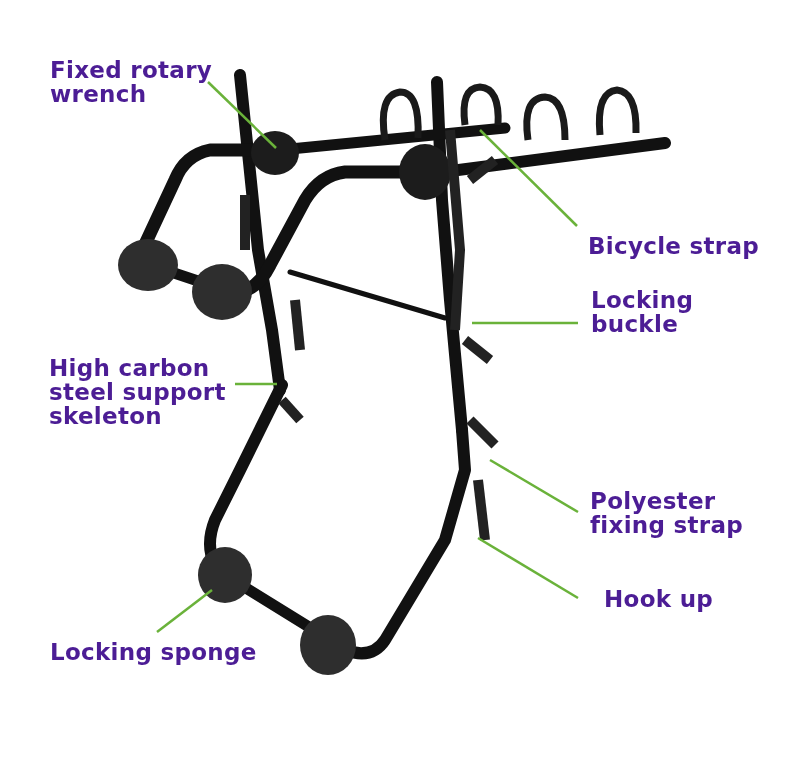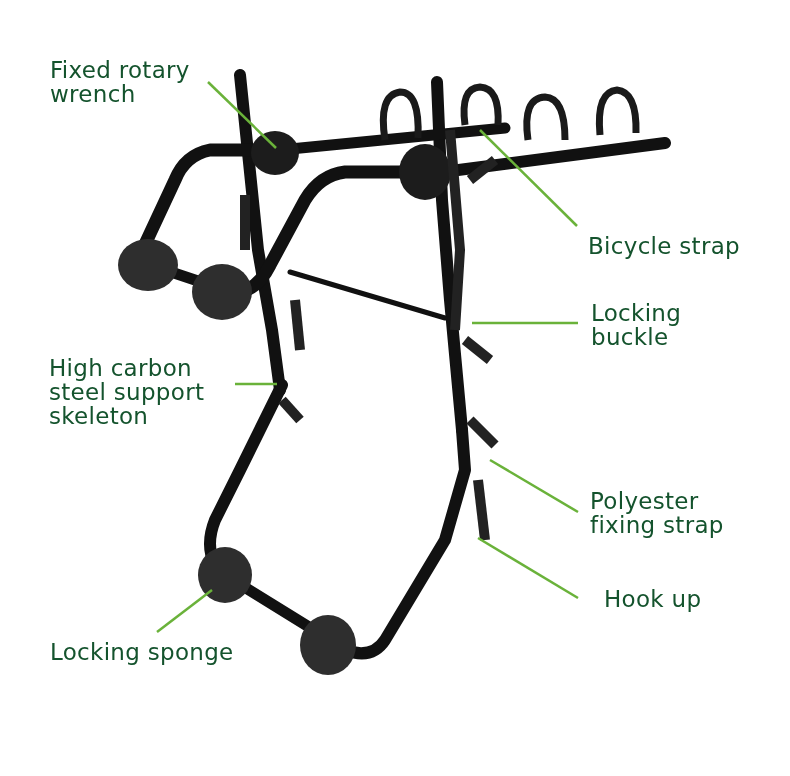--- a/index.html
+++ b/index.html
@@ -1,18 +1,18 @@
 <!DOCTYPE html>
 <html><head>
 <meta charset="utf-8">
 <style>
   html, body { margin: 0; padding: 0; background: #ffffff; }
   body { width: 790px; height: 776px; position: relative; overflow: hidden; font-family: "DejaVu Sans", sans-serif; }
   .stage { position: absolute; left: 0; top: 0; width: 790px; height: 776px; }
-  .label { position: absolute; color: #14532d; font-size: 23px; line-height: 24px; letter-spacing: 0.3px; white-space: pre-line; }
+  .label { position: absolute; color: #4c1d95; font-size: 23px; line-height: 24px; letter-spacing: 0.3px; white-space: pre-line; font-weight: bold; }
   svg.art { position: absolute; left: 0; top: 0; }
 </style>
 </head>
 <body>
 
 <div class="stage">
 
   <svg class="art" width="790" height="776" viewBox="0 0 790 776">
 
     <g stroke="#111" fill="none" stroke-linecap="round" stroke-linejoin="round">
@@ -75,21 +75,21 @@
       <line x1="235" y1="384" x2="277" y2="384"></line>
       <line x1="490" y1="460" x2="578" y2="512"></line>
       <line x1="478" y1="538" x2="578" y2="598"></line>
       <line x1="157" y1="632" x2="212" y2="590"></line>
     </g>
   </svg>
 
   <div class="label" style="left:50px; top:58px;">Fixed rotary
 wrench</div>
   <div class="label" style="left:588px; top:218px;margin-top:16px;">Bicycle strap</div>
-  <div class="label" style="left:591px; top:301px;">Locking
+  <div class="label" style="left:591px; top:288px;">Locking
 buckle</div>
   <div class="label" style="left:590px; top:489px;">Polyester
 fixing strap</div>
   <div class="label" style="left:49px; top:356px;">High carbon
 steel support
 skeleton</div>
   <div class="label" style="left:604px; top:587px;">Hook up</div>
   <div class="label" style="left:50px; top:640px;">Locking sponge</div>
 </div>
 

